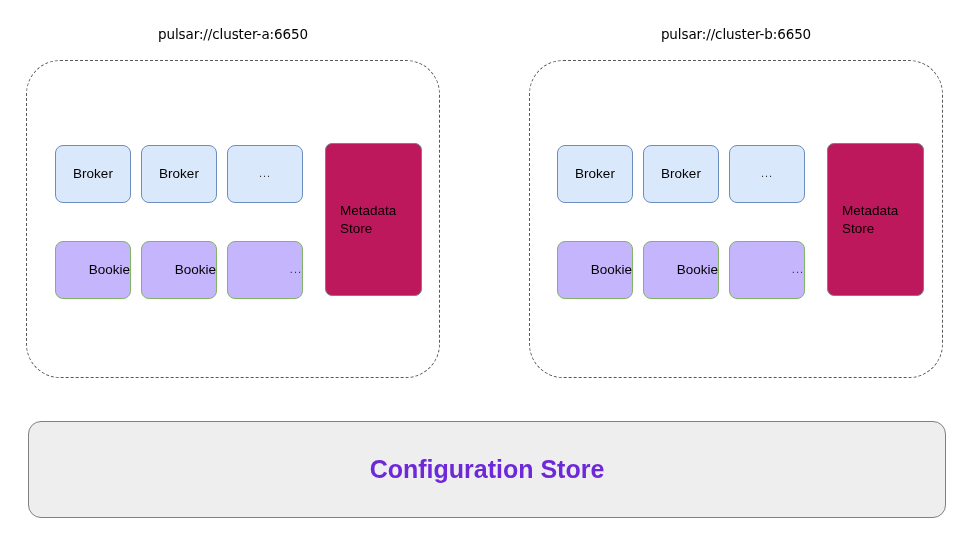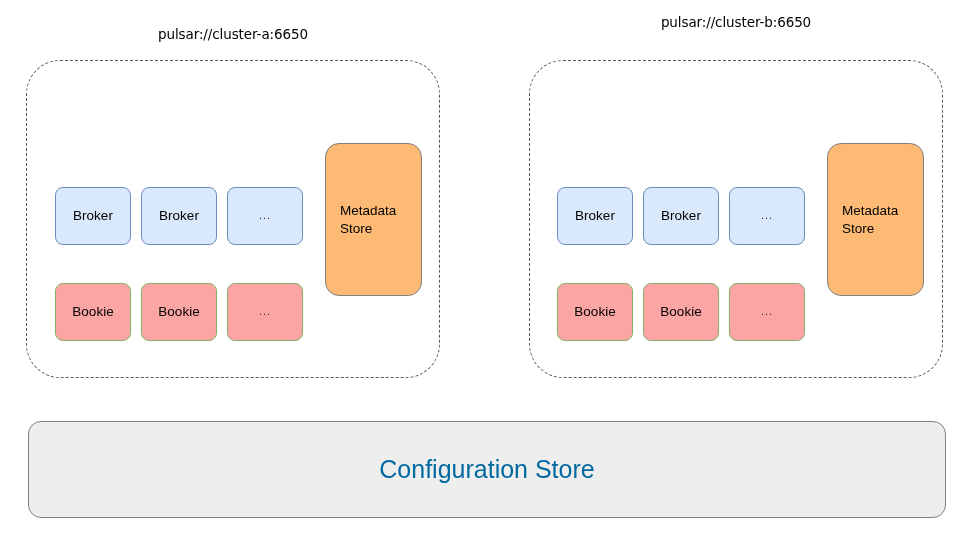--- a/index.html
+++ b/index.html
@@ -53,43 +53,43 @@
     border: 1.1px solid #666666;
     border-radius: 8px;
     display: flex;
     align-items: center;
     justify-content: center;
     font-family: "Liberation Sans", sans-serif;
     font-size: 13.5px;
     color: #000000;
     text-align: center;
     line-height: 1.25;
-    margin-top: 42px;
   }
   .node.broker {
     background: #dae8fc;
     border-color: #6c8ebf;
   }
   .node.bookie {
-    background: #fca5a5;
+    background: #c4b5fd;
     border-color: #82b366;
+    justify-content: flex-end;
   }
   .node.ellipsis {
     font-size: 11px;
     color: #333333;
     letter-spacing: 1px;
   }
 
   
   .metadata-store {
     position: absolute;
     box-sizing: border-box;
-    background: #fdba74;
+    background: #be185d;
     border: 1.1px solid #808080;
-    border-radius: 14px;
+    border-radius: 7px;
     display: flex;
     align-items: center;
     justify-content: flex-start;
   }
   .metadata-store .ms-label {
     font-family: "Liberation Sans", sans-serif;
     font-size: 13.5px;
     color: #000000;
     line-height: 1.30;
     padding-left: 14px;
@@ -103,22 +103,23 @@
     background: #eeeeee;
     border: 1.2px solid #808080;
     border-radius: 13px;
     display: flex;
     align-items: center;
     justify-content: center;
   }
   .config-store .cs-label {
     font-family: "Liberation Sans", sans-serif;
     font-size: 25px;
-    color: #0369a1;
+    color: #6d28d9;
     white-space: nowrap;
+    font-weight: bold;
   }
 </style>
 </head>
 <body>
 
 <div id="canvas">
 
   <div class="cluster-endpoint" style="left:26px; top:26px; width:414px;">pulsar://cluster-a:6650</div>
 
   <div class="cluster-box" style="left:26px; top:60px; width:414px; height:318px;"></div>
@@ -144,21 +145,21 @@
     <span>...</span>
   </div>
 
   <div class="metadata-store" style="left:325px; top:143px; width:97px; height:153px;">
     <div class="ms-label">
       <div>Metadata</div>
       <div>Store</div>
     </div>
   </div>
 
-  <div class="cluster-endpoint" style="left:529px; top:14px; width:414px;">pulsar://cluster-b:6650</div>
+  <div class="cluster-endpoint" style="left:529px; top:26px; width:414px;">pulsar://cluster-b:6650</div>
 
   <div class="cluster-box" style="left:529px; top:60px; width:414px; height:318px;"></div>
 
 
   <div class="node broker" style="left:557px; top:145px; width:76px; height:58px;">
     <span>Broker</span>
   </div>
   <div class="node broker" style="left:643px; top:145px; width:76px; height:58px;">
     <span>Broker</span>
   </div>

